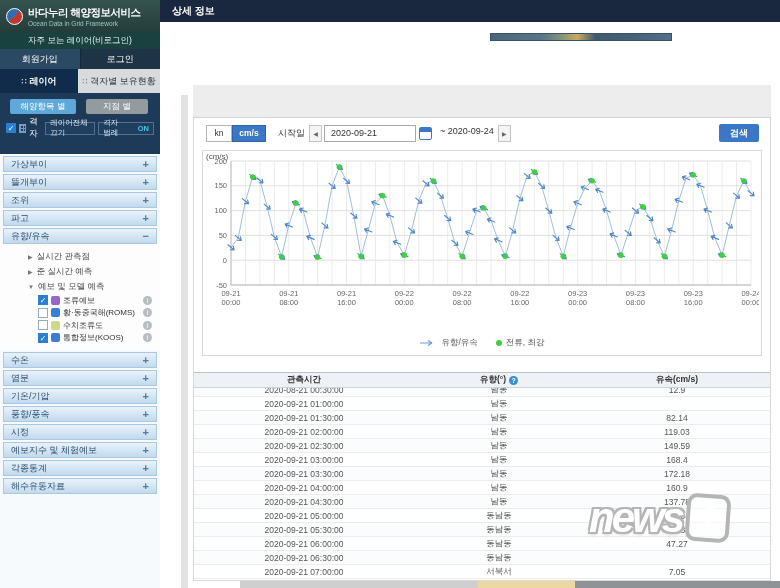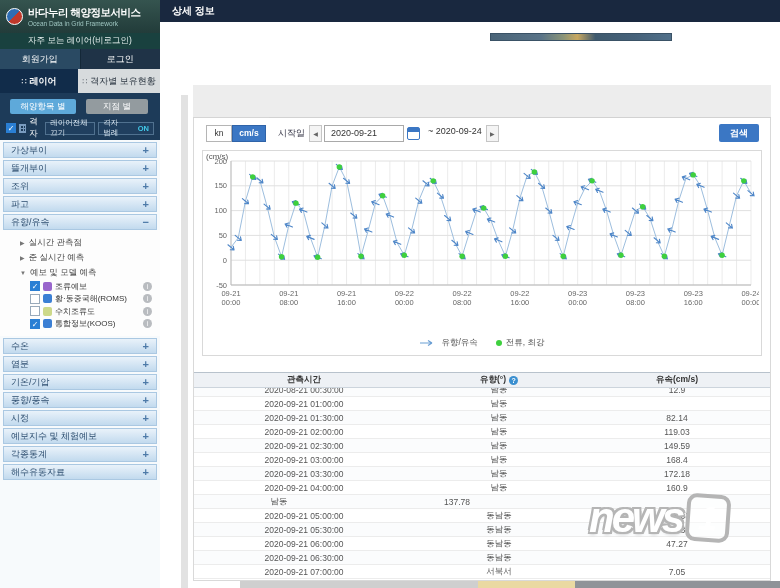--- a/index.html
+++ b/index.html
@@ -15,36 +15,36 @@
   #sb-freq { height:16px; background:#19413f; color:#e8f2f0; font-size:8.5px; display:flex; align-items:center; justify-content:center; }
   #sb-auth { height:20px; display:flex; }
   #sb-auth .authbtn { flex:1; color:#fff; font-size:9px; display:flex; align-items:center; justify-content:center; cursor:pointer; }
   #btn-signup { background:#2a4a63; border-right:1px solid #142838; }
   #btn-login { background:#1f3347; }
   #sb-tabs { height:24px; display:flex; }
   .sbtab { display:flex; align-items:center; justify-content:center; gap:3px; font-size:9px; }
   #sbtab-layer { width:78px; background:#112c4a; color:#fff; font-weight:bold; }
   #sbtab-grid { width:82px; background:#d7dbdd; color:#2a3540; }
   .grid-ico { font-size:8px; opacity:.8; }
-  #sb-darkpanel { height:47px; background:#1d3b59; position:relative; }
+  #sb-darkpanel { height:61px; background:#1d3b59; position:relative; }
   .pillbtn { position:absolute; top:6px; height:15px; border-radius:2px; color:#fff; font-size:8.5px; display:flex; align-items:center; justify-content:center; cursor:pointer; }
   #btn-ocean { left:10px; width:66px; background:#5ea9da; }
   #btn-station { left:86px; width:62px; background:#939b9f; }
   #sb-gridrow { position:absolute; left:0; top:25px; width:160px; height:20px; display:flex; align-items:center; padding:0 6px; gap:3px; }
   .cb { width:10px; height:10px; border:1px solid #9ab; background:#fff; font-size:8px; line-height:9px; text-align:center; color:#fff; flex:none; }
   .cb.on { background:#2a7fd4; border-color:#2a7fd4; }
   #sb-gridrow .gicon { width:9px; height:9px; border:1px solid #7a9cc0; background:
     linear-gradient(#7a9cc0 1px,transparent 1px) 0 0/3px 3px,
     linear-gradient(90deg,#7a9cc0 1px,transparent 1px) 0 0/3px 3px; }
   #sb-gridrow .lbl { color:#fff; font-size:8.5px; margin-right:auto;font-family:Liberation Mono, monospace; }
   .tinybtn { height:13px; border:1px solid #50718f; background:#203f5f; color:#dce8f2; font-size:7.5px; display:flex; align-items:center; justify-content:center; padding:0 4px; cursor:pointer; }
   .tinybtn .on-txt { color:#41c8e8; font-weight:bold; margin-left:19px; }
   .acc-row { height:16px; margin:2px 3px 0 3px; background:linear-gradient(180deg,#e9f2fa,#c2daee); border:1px solid #aac8e2; display:flex; align-items:center; padding:0 7px; font-size:9px; color:#2b4c6e; cursor:pointer; }
   .acc-row .sign { margin-left:auto; color:#4d7aa8; font-size:11px; font-weight:bold; }
-  #sb-submenu { background:#fdfdfd; padding:5px 0 6px 8px; }
+  #sb-submenu { background:#fdfdfd; padding:5px 0 6px 16px; }
   .tree-row { height:15px; display:flex; align-items:center; padding-left:12px; gap:4px; font-size:8.5px; color:#444; cursor:pointer; }
   .tree-arrow { font-size:6px; color:#777; }
   .layer-row { height:12.5px; display:flex; align-items:center; padding-left:22px; gap:3px; font-size:8px; color:#333; }
   .layer-ico { width:9px; height:9px; border-radius:2px; flex:none; }
   .info-ico { margin-left:auto; margin-right:8px; width:9px; height:9px; border-radius:50%; background:#b9bcc0; color:#fff; font-size:7px; line-height:9px; text-align:center; flex:none; cursor:pointer; }
 
   
   #main { position:absolute; left:160px; top:0; width:620px; height:588px; background:#fff; }
   #topbar { position:absolute; left:0; top:0; width:620px; height:22px; background:#19283f; color:#fff; font-size:10px; font-weight:bold; display:flex; align-items:center; padding-left:12px; }
   #mapstrip { position:absolute; left:330px; top:33px; width:182px; height:8px;
@@ -55,21 +55,21 @@
   #mtab-0 { left:0; width:76px; background:#fff; border:1px solid #d5d5d5; border-bottom:none; color:#2a6db8; font-weight:bold; }
   #mtab-1 { left:76px; width:76px; color:#667; }
   #tabline { position:absolute; left:76px; top:32px; width:502px; height:1px; background:#d2d2d2; }
   #content { position:absolute; left:0; top:33px; width:578px; height:463px; background:#fff; border:1px solid #d9d9d9; border-top:none; }
   #controls { position:absolute; left:0; top:0; width:576px; height:30px; display:flex; align-items:center; padding-left:12px; }
   .ubtn { height:17px; font-size:8.5px; display:flex; align-items:center; justify-content:center; cursor:pointer; }
   #btn-kn { width:26px; background:#fff; border:1px solid #b5b5b5; color:#333; }
   #btn-cms { width:34px; background:#3b77c4; border:1px solid #2f63a8; color:#fff; font-weight:bold; }
   #lbl-start { font-size:9px; color:#334; margin:0 4px 0 12px; }
   .navbtn { width:13px; height:17px; border:1px solid #c5c5c5; background:#f4f4f4; color:#666; font-size:6px; display:flex; align-items:center; justify-content:center; cursor:pointer; }
-  #date-input { width:80px; height:17px; border:1px solid #a9a9a9; font-size:9px; color:#333; padding-left:6px; margin-left:2px; font-family:"Liberation Sans",sans-serif; }
+  #date-input { width:92px; height:17px; border:1px solid #a9a9a9; font-size:9px; color:#333; padding-left:6px; margin-left:2px; font-family:"Liberation Sans",sans-serif; }
   #cal-ico { width:13px; height:13px; border:1px solid #3b77c4; border-radius:2px; margin-left:3px; position:relative; cursor:pointer; background:#fff; }
   #cal-ico::before { content:""; position:absolute; left:0; top:0; width:100%; height:4px; background:#3b77c4; }
   #range-txt { font-size:9px; color:#333; margin:0 4px 5px 8px; }
   #btn-search { margin-left:auto; margin-right:11px; width:40px; height:18px; background:#3b77c4; border-radius:2px; color:#fff; font-size:9px; font-weight:bold; display:flex; align-items:center; justify-content:center; cursor:pointer;text-align:center; }
 
   
   #chart-panel { position:absolute; left:8px; top:32px; width:560px; height:206px; border:1px solid #d9d9d9; background:#fff; }
   #chart-svg { display:block; }
   #chart-svg text.tick { font-size:7.5px; fill:#666; font-family:"Liberation Sans",sans-serif; }
   #chart-svg text.unit { font-size:8px; fill:#555; font-family:"Liberation Sans",sans-serif; }
@@ -631,20 +631,21 @@
               <span class="c1">2020-09-21 03:30:00</span>
               <span class="c2">남동</span>
               <span class="c3">172.18</span>
             </div>
             <div class="trow">
               <span class="c1">2020-09-21 04:00:00</span>
               <span class="c2">남동</span>
               <span class="c3">160.9</span>
             </div>
             <div class="trow">
+              <span class="c1">2020-09-21 04:30:00</span>
               <span class="c2">남동</span>
               <span class="c3">137.78</span>
             </div>
             <div class="trow">
               <span class="c1">2020-09-21 05:00:00</span>
               <span class="c2">동남동</span>
               <span class="c3">108.03</span>
             </div>
             <div class="trow">
               <span class="c1">2020-09-21 05:30:00</span>

